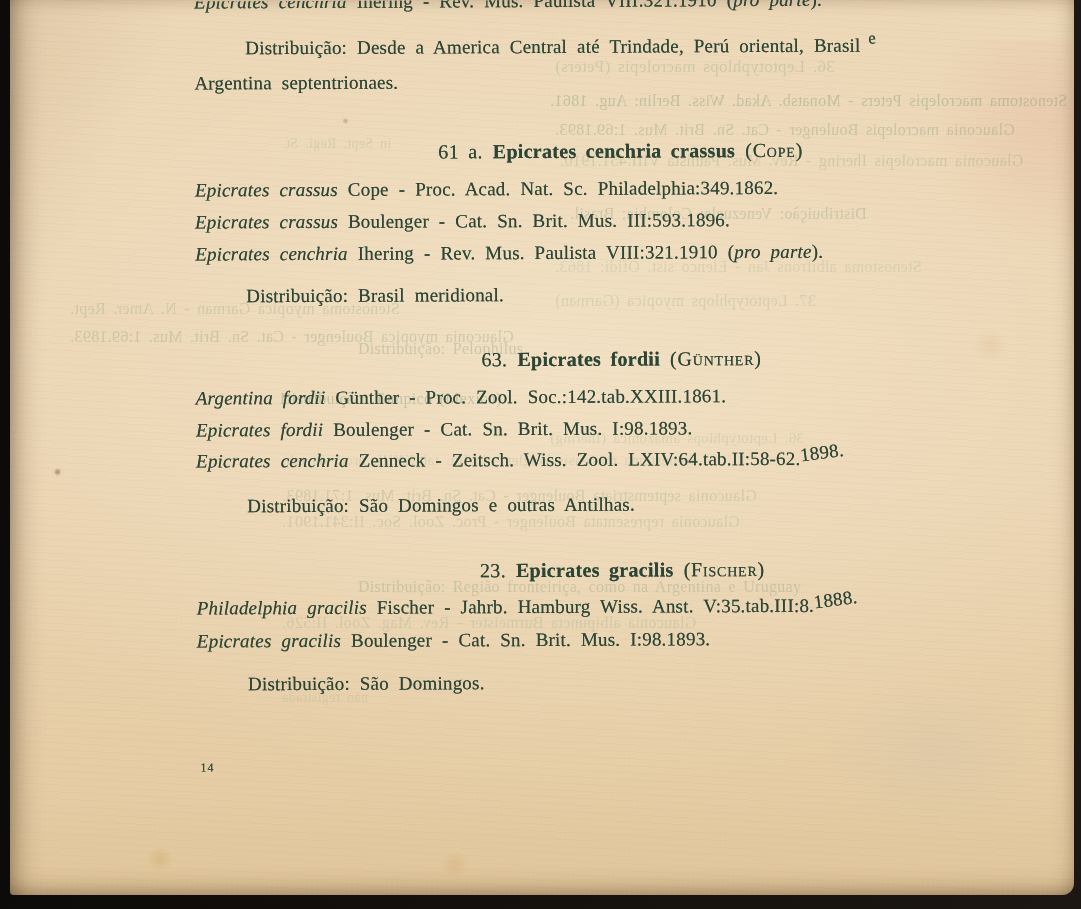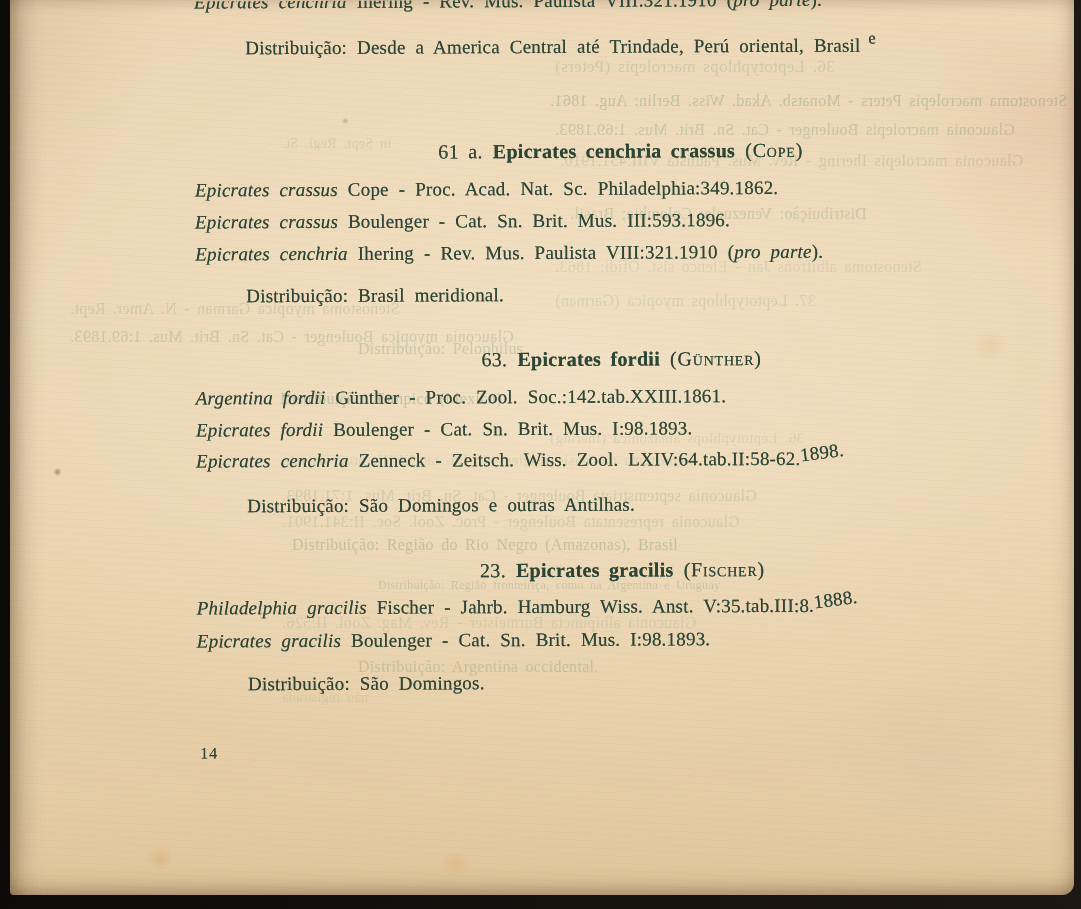--- a/index.html
+++ b/index.html
@@ -64,21 +64,21 @@
     text-shadow:0 0 .6px rgba(44,69,54,.75);}
   .syn .it,.para .it{font-style:italic;}
   .heading{left:188px;width:848px;text-align:center;font-size:20px;font-weight:bold;
     letter-spacing:.3px;word-spacing:4px;white-space:nowrap;
     text-shadow:0 0 .6px rgba(44,69,54,.8);}
   .heading .hnum{font-weight:normal;margin-right:10px;}
   .heading .hname{margin-right:10px;}
   .heading .hauthor{font-weight:normal;font-variant:small-caps;letter-spacing:.8px;}
   .raised{display:inline-block;transform:translateY(-6px) rotate(-7deg);}
   .raised-e{display:inline-block;transform:translateY(-8px) rotate(-6deg);margin-left:8px;font-size:17px;}
-  .pagenum{font-size:16px;letter-spacing:1px;text-shadow:0 0 .6px rgba(44,69,54,.7);}
+  .pagenum{font-size:12px;letter-spacing:1px;text-shadow:0 0 .6px rgba(44,69,54,.7);margin-top:16px;}
   .topcut{clip-path:inset(10px 0 0 0);}
 </style>
 </head>
 <body>
 
 <div class="stage">
   <div class="paper">
     <div class="grain"></div>
     <div class="tint-topright"></div>
     <div class="tint-bottomright"></div>
@@ -98,35 +98,36 @@
         <div class="bleed mir" style="left: 545px; top: 258px; font-size: 16px; opacity: 0.14;">Stenostoma albifrons Jan - Elenco sist. Ofidi: 1863.</div>
         <div class="bleed mir" style="left: 545px; top: 292px; font-size: 16px; opacity: 0.17;">37. Leptotyphlops myopica (Garman)</div>
         <div class="bleed mir" style="left: 60px; top: 300px; font-size: 16px; opacity: 0.2;">Stenostoma myopica Garman - N. Amer. Rept.</div>
         <div class="bleed mir" style="left: 60px; top: 328px; font-size: 16px; opacity: 0.24;">Glauconia myopica Boulenger - Cat. Sn. Brit. Mus. 1:69.1893.</div>
         <div class="bleed" style="left: 348px; top: 340px; font-size: 16px; opacity: 0.26;">Distribuição: Pelophilus</div>
         <div class="bleed" style="left: 270px; top: 390px; font-size: 16px; opacity: 0.3;">Distribuição: Tampico (Mexico).</div>
         <div class="bleed mir" style="left: 540px; top: 430px; font-size: 15px; opacity: 0.15;">36. Leptotyphlops amazonica (Ihering)</div>
         <div class="bleed mir" style="left: 272px; top: 452px; font-size: 15px; opacity: 0.13;">Stenostoma monensis Wagler - in litt. tab.XXIII. proc. da tab.</div>
         <div class="bleed mir" style="left: 272px; top: 487px; font-size: 16px; opacity: 0.2;">Glauconia septemstriata Boulenger - Cat. Sn. Brit. Mus. 1:71.1893.</div>
         <div class="bleed mir" style="left: 272px; top: 513px; font-size: 16px; opacity: 0.18;">Glauconia representata Boulenger - Proc. Zool. Soc. II:341.1901.</div>
-        <div class="bleed" style="left: 282px; top: 536px; font-size: 16px; opacity: 0.3;">Distribuição: Região do Rio Negro (Amazonas), Brasil</div>
-        <div class="bleed" style="left: 368px; top: 578px; font-size: 12px; opacity: 0.24; text-align: center;">Distribuição: Região fronteiriça, como na Argentina e Uruguay</div>
+        <div class="bleed" style="left: 348px; top: 578px; font-size: 16px; opacity: 0.24; text-align: center;">Distribuição: Região fronteiriça, como na Argentina e Uruguay</div>
         <div class="bleed mir" style="left: 272px; top: 614px; font-size: 16px; opacity: 0.16;">Glauconia albipuncta Burmeister - Rev. Mag. Zool. II:526.</div>
-        <div class="bleed" style="left: 348px; top: 658px; font-size: 16px; opacity: 0.26;">Distribuição: Argentina occidental.</div>
         <div class="bleed mir" style="left: 272px; top: 690px; font-size: 14px; opacity: 0.12;">não registrada</div>
       </div>
 
     <div class="content">
 
       <p class="syn topcut" style="left:186px;top:-10px">
         <span class="it">Epicrates cenchria</span><span> Ihering - Rev. Mus. Paulista VIII:321.1910 (</span><span class="it">pro parte</span><span>).</span>
       </p>
 
       <p class="para" style="left:237px;top:36px">
         <span>Distribuição: Desde a America Central até Trindade, Perú oriental, Brasil</span><span class="raised-e">e</span>
+      </p>
+      <p class="para" style="left:186px;top:71px">
+        <span>Argentina septentrionaes.</span>
       </p>
 
       <h3 class="heading" style="top:140px">
         <span class="hnum">61 a.</span><span class="hname">Epicrates cenchria crassus</span><span class="hauthor">(Cope)</span>
       </h3>
       <p class="syn" style="left:186px;top:178px">
         <span class="it">Epicrates crassus</span><span> Cope - Proc. Acad. Nat. Sc. Philadelphia:349.1862.</span>
       </p>
       <p class="syn" style="left:186px;top:210px">
         <span class="it">Epicrates crassus</span><span> Boulenger - Cat. Sn. Brit. Mus. III:593.1896.</span>

